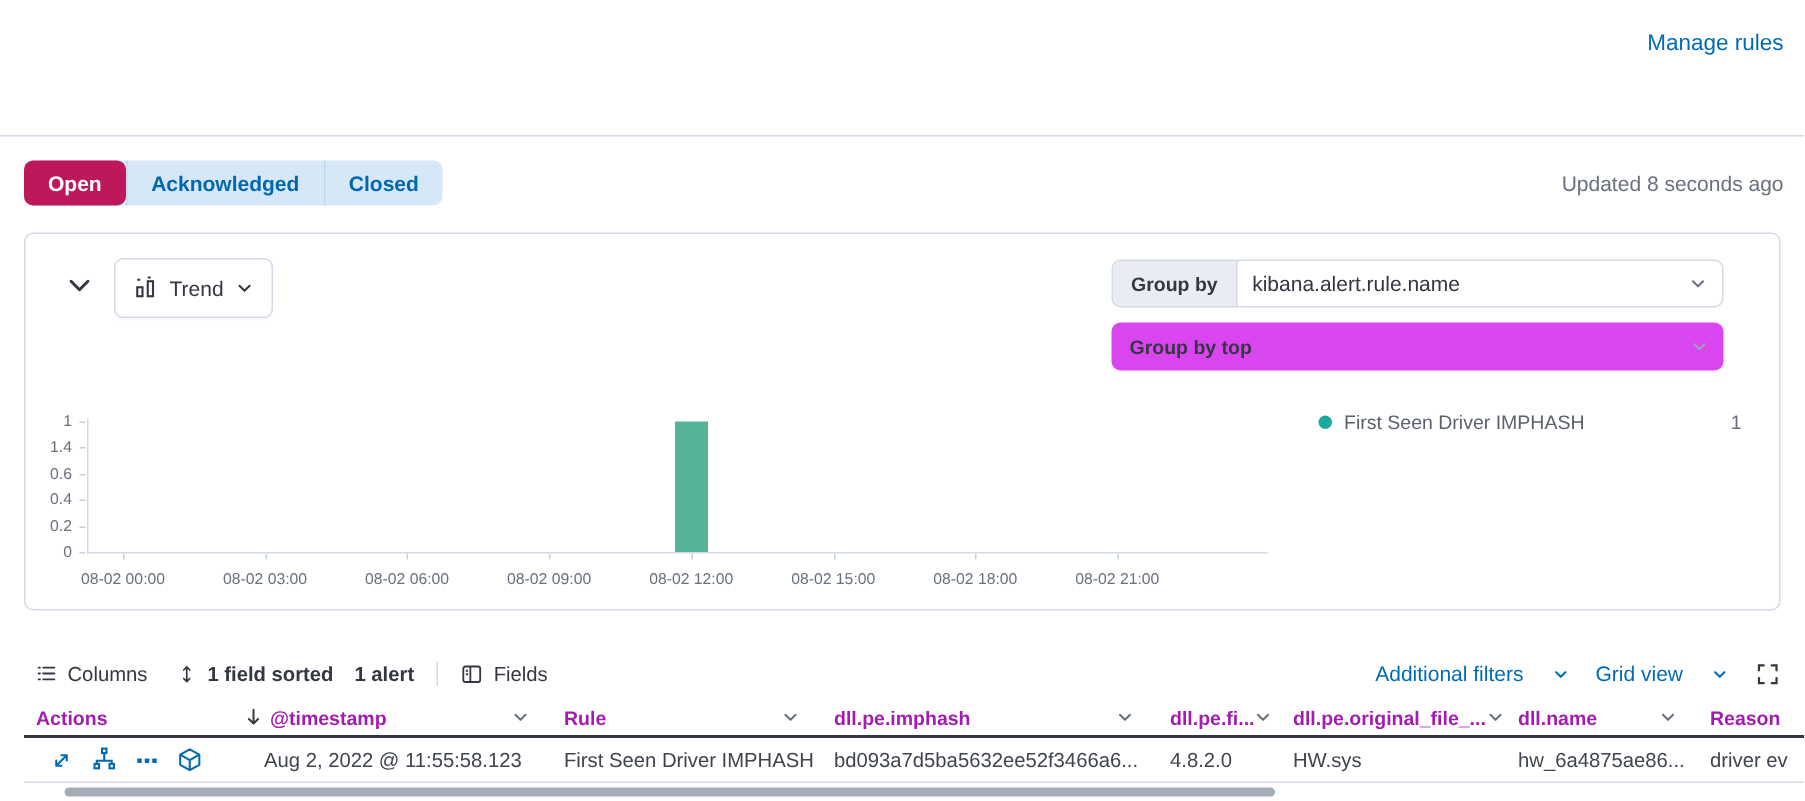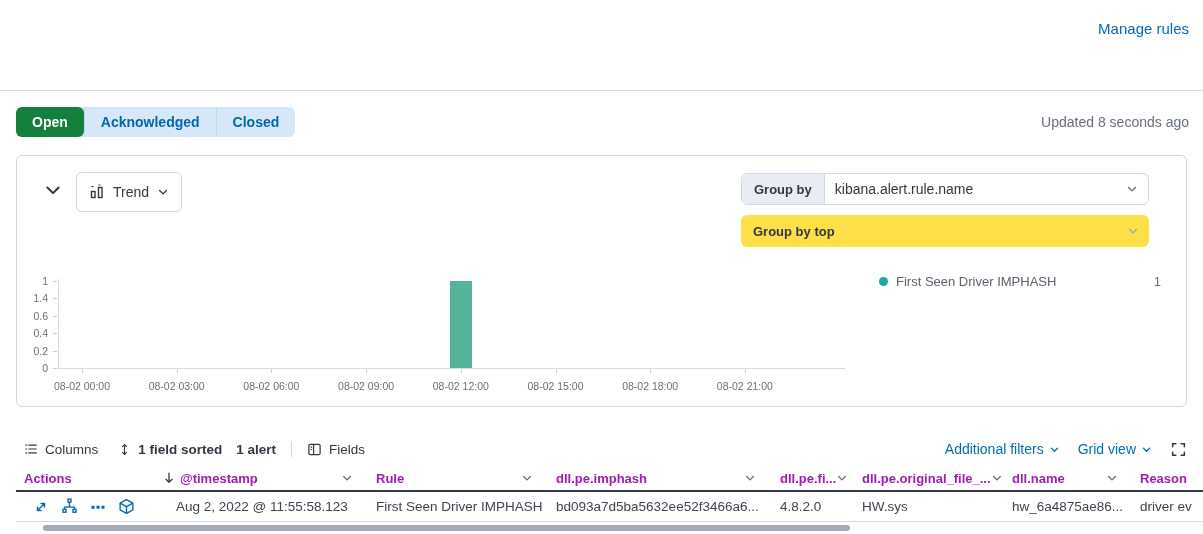--- a/index.html
+++ b/index.html
@@ -11,37 +11,37 @@
   
   .page-title { left:18px; top:8px; font-size:30px; font-weight:700; color:#14151a; letter-spacing:-0.3px; }
   .manage-rules { right:14px; top:20px; font-size:15px; color:#006BB4; cursor:pointer; }
   .header-rule { left:0; top:90px; width:1203px; height:1px; background:#D3DAE6; }
 
   
   .filter-group { left:16px; top:107px; height:30px; display:inline-flex; align-items:stretch;
                   background:#d6e8f8; border-radius:6px; }
   .filter-tab { padding:0 16px; line-height:30px; font-size:14px; font-weight:600; color:#0068b0; cursor:pointer; position:relative; }
   .filter-tab + .filter-tab { border-left:1px solid #c2d8ee; }
-  .filter-tab.active { background:#15803d; color:#fff; border-radius:6px; border-left:none; }
+  .filter-tab.active { background:#be185d; color:#fff; border-radius:6px; border-left:none; }
   .updated-text { right:14px; top:114px; font-size:14px; color:#69707D; }
 
   
   .chart-panel { left:16px; top:155px; width:1171px; height:252px; border:1px solid #D3DAE6; border-radius:6px; background:#fff; }
   .collapse-btn { left:26px; top:24px; width:20px; height:20px; color:#343741; cursor:pointer; }
   .trend-btn { left:59px; top:16px; height:40px; padding:0 12px; display:inline-flex; align-items:center; gap:8px;
                background:#fff; border:1px solid #D3DAE6; border-radius:6px; font-size:14px; font-weight:500;
                color:#343741; cursor:pointer; box-shadow:0 1px 2px rgba(0,0,0,0.04); }
   .groupby-row { left:724px; top:17px; width:408px; height:32px; display:flex; align-items:stretch;
                  border:1px solid #d3dae6; border-radius:6px; overflow:hidden; background:#fff; }
   .groupby-prepend { background:#e9edf3; padding:0 12px; display:flex; align-items:center;
                      font-size:13px; font-weight:600; color:#343741; border-right:1px solid #d3dae6; }
   .groupby-value { flex:1; display:flex; align-items:center; padding:0 10px; font-size:14px; color:#343741; }
   .groupby-chevron { display:flex; align-items:center; padding-right:10px; color:#69707D; }
   .groupby-top-row { left:724px; top:59px; width:408px; height:32px; display:flex; align-items:center;
-                     background:#fde047; border-radius:6px; }
+                     background:#d946ef; border-radius:6px; }
   .groupby-top-label { padding-left:12px; font-size:13px; font-weight:600; color:#343741; flex:1; }
   .groupby-top-chevron { padding-right:10px; color:#9aa5b8; display:flex; align-items:center; }
 
   
   .y-axis-line { left:41px; top:123px; width:1px; height:90px; background:#d4dae3; }
   .x-axis-line { left:41px; top:212px; width:787px; height:1px; background:#d4dae3; }
   .ylab { position:absolute; right:1138px; width:0; font-size:10.5px; color:#69707D; }
   .ylab span { position:absolute; right:0; top:-6px; white-space:nowrap; }
   .ytick { position:absolute; width:4px; height:1px; background:#c9cfd9; left:36px; }
   .xtick { position:absolute; width:1px; height:4px; background:#c9cfd9; top:213px; }
@@ -53,21 +53,21 @@
   .legend-dot { width:9px; height:9px; border-radius:50%; margin-left:6px; flex:none; }
   .legend-label { margin-left:8px; font-size:13px; color:#5b626d; flex:1; }
   .legend-value { font-size:13px; color:#69707D; padding-right:4px; }
 
   
   .toolbar-left { left:24px; top:439px; height:20px; display:flex; align-items:center; font-size:13.5px; color:#343741; }
   .tb-btn { display:flex; align-items:center; gap:7px; cursor:pointer; }
   .tb-strong { font-weight:600; }
   .tb-divider { width:1px; height:16px; background:#D3DAE6; margin:0 15px; }
   .toolbar-right { right:16px; top:438px; height:22px; display:flex; align-items:center; gap:18px; }
-  .tb-link { display:flex; align-items:center; gap:5px; color:#006BB4; font-size:14px; cursor:pointer;text-align:right; }
+  .tb-link { display:flex; align-items:center; gap:19px; color:#006BB4; font-size:14px; cursor:pointer;text-align:right; }
   .fullscreen-btn { color:#343741; cursor:pointer; display:flex; }
 
   
   .grid-header { left:16px; top:466px; width:1187px; height:26px; display:flex; align-items:center;
                  border-bottom:2px solid #343741; font-size:13px; font-weight:600; color:#a21caf; }
   .gh-cell { display:flex; align-items:center; height:100%; overflow:hidden; white-space:nowrap; cursor:pointer; }
   .gh-chevron { margin-left:auto; margin-right:12px; color:#69707D; display:flex; }
   .grid-row { left:16px; top:492px; width:1187px; height:30px; display:flex; align-items:center;
               border-bottom:1px solid #D3DAE6; font-size:13.5px; color:#3f4450; }
   .gr-cell { height:100%; display:flex; align-items:center; overflow:hidden; white-space:nowrap; }

